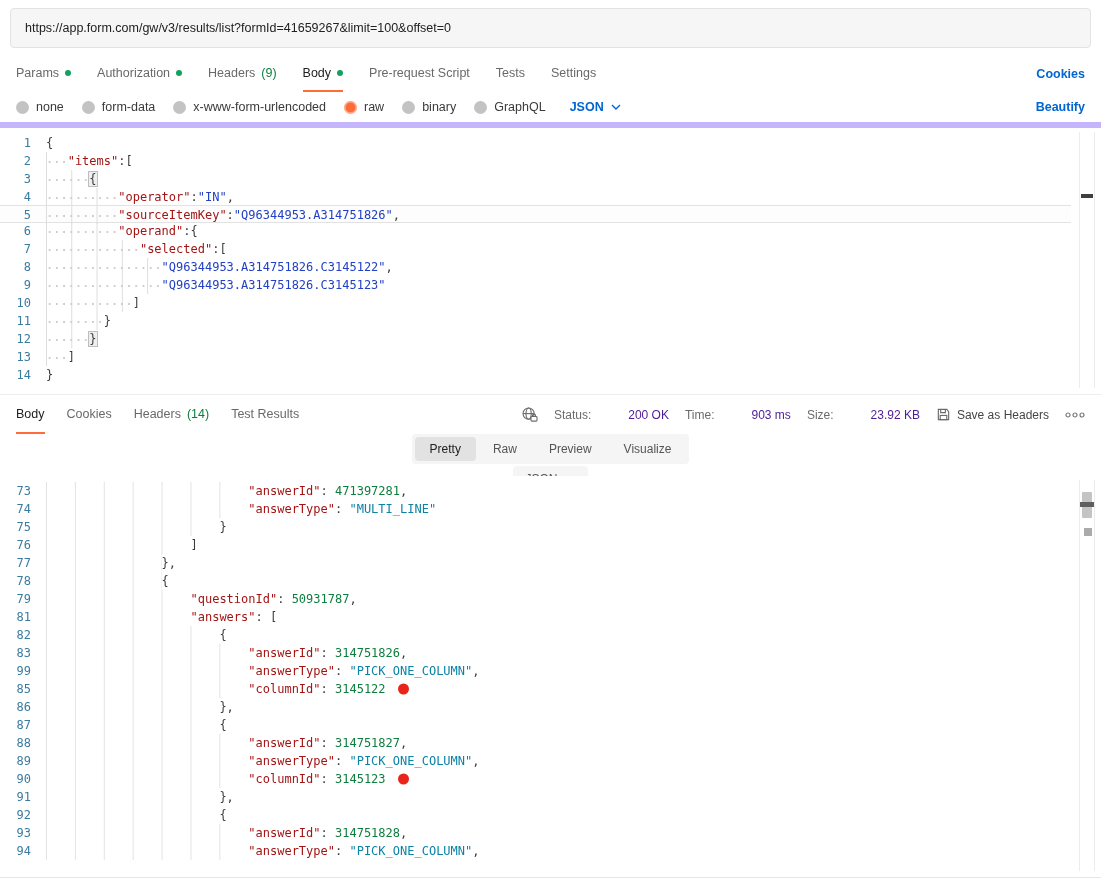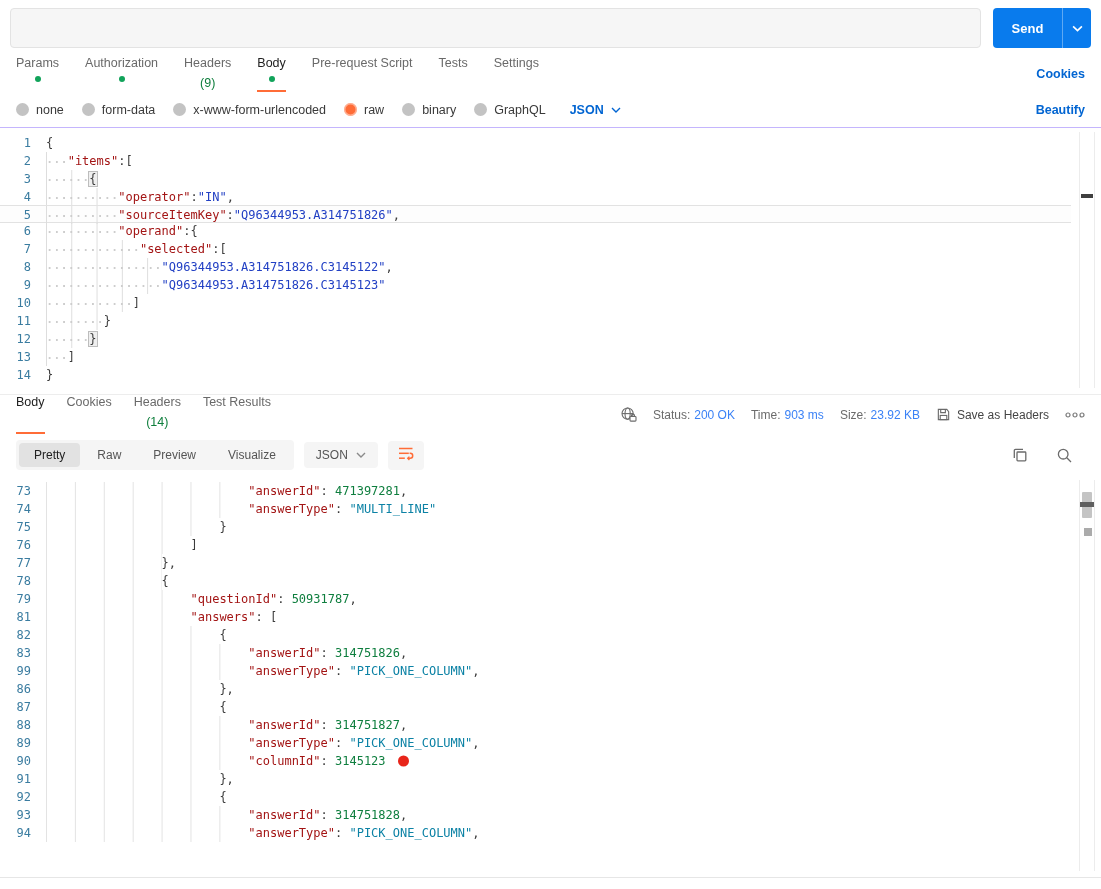--- a/index.html
+++ b/index.html
@@ -15,28 +15,28 @@
   .method { width:120px; flex:none; display:flex; align-items:center; justify-content:space-between; padding:0 12px; border-right:1px solid #e3e3e3; font-weight:bold; font-size:13px; cursor:pointer; }
   .chev { color:#8a8a8a; display:inline-flex; }
   .url-input { flex:1; display:flex; align-items:center; padding:0 14px; font-size:12.5px; color:#212121; white-space:nowrap; overflow:hidden; }
   .send-btn { width:98px; height:40px; flex:none; background:#097BED; border-radius:4px; display:flex; color:#fff; cursor:pointer; }
   .send-main { flex:1; display:flex; align-items:center; justify-content:center; font-size:13px; font-weight:bold; }
   .send-caret { width:29px; display:flex; align-items:center; justify-content:center; border-left:1px solid rgba(255,255,255,.35); }
   .send-caret .chev { color:#fff; }
 
   
   .req-tabs { display:flex; align-items:stretch; gap:26px; padding:0 16px; height:36px; font-size:12.5px; color:#696969; }
-  .tab { display:flex; align-items:center; gap:6px; border-bottom:2px solid transparent; cursor:pointer;flex-direction:column; }
+  .tab { display:flex; align-items:center; gap:6px; border-bottom:2px solid transparent; cursor:pointer; }
   .tab.active { color:#212121; border-bottom-color:#FF6C37; }
   .gdot { width:6px; height:6px; border-radius:50%; background:#11A35A; display:inline-block; }
   .gcount { color:#0E7E3C; }
   .right-link { margin-left:auto; color:#0265D2; font-weight:bold; font-size:12.5px; cursor:pointer; align-self:center; }
 
   
-  .body-type-row { display:flex; align-items:center; gap:18px; padding:0 16px; height:36px; font-size:12.5px; color:#3a3a3a; border-bottom:1px solid #c4b5fd; }
+  .body-type-row { display:flex; align-items:center; gap:18px; padding:0 16px; height:36px; font-size:12.5px; color:#3a3a3a; border-bottom:6px solid #c4b5fd; }
   .radio { display:flex; align-items:center; gap:7px; cursor:pointer; }
   .radio-circle { width:13px; height:13px; border-radius:50%; background:#c3c3c3; flex:none; }
   .radio.selected .radio-circle { background:#FF6C37; box-shadow:inset 0 0 0 1.5px rgba(255,255,255,.45); }
   .lang-select { display:flex; align-items:center; gap:7px; color:#0265D2; font-weight:bold; cursor:pointer; margin-left:6px; }
   .lang-select .chev { color:#0265D2; }
 
   
   .editor { position:relative; font-family:"DejaVu Sans Mono", monospace; font-size:12px; line-height:18px; padding:6px 30px 0 0; background:#fff; }
   .req-editor { height:266px; }
   .resp-editor { height:402px; border-bottom:1px solid #e6e6e6; }
@@ -58,48 +58,39 @@
   .scroll-gutter { position:absolute; top:4px; bottom:6px; right:6px; width:16px; border-left:1px solid #ececec; border-right:1px solid #ececec; }
   .req-scroll-thumb { position:absolute; top:62px; left:1px; right:1px; height:4px; background:#3f3f3f; cursor:pointer; }
   .resp-scroll-thumb { position:absolute; top:12px; left:2px; right:2px; height:26px; background:#c4c4c4; border-radius:1px; cursor:pointer; }
   .resp-scroll-thumb::after { content:""; position:absolute; left:-2px; right:-2px; top:10px; height:5px; background:#5f5f5f; }
   .scroll-mark { position:absolute; top:48px; left:4px; width:8px; height:8px; background:#ababab; }
 
   
   .resp-header { display:flex; align-items:stretch; gap:22px; padding:0 16px; height:40px; border-top:1px solid #ededed; font-size:12.5px; color:#696969; }
   .resp-meta { margin-left:auto; display:flex; align-items:center; gap:16px; font-size:12px; color:#6b6b6b; }
   .meta-group { display:flex; align-items:center; gap:4px; }
-  .meta-val { color:#3b82f6; }
+  .meta-val { color:#4c1d95;margin-left:33px; }
   .icon-btn { display:inline-flex; align-items:center; justify-content:center; color:#6b6b6b; cursor:pointer; }
   .save-group { display:flex; align-items:center; gap:6px; color:#454545; cursor:pointer; }
 
   
-  .resp-toolbar { display:flex; align-items:center; gap:10px; padding:0 16px; height:42px; }
+  .resp-toolbar { display:flex; align-items:center; gap:2px; padding:0 16px; height:42px;flex-direction:column; }
   .segmented { display:flex; background:#f5f5f5; border-radius:4px; padding:3px; gap:2px; }
   .seg { padding:5px 15px; font-size:12px; color:#555; border-radius:4px; cursor:pointer; }
   .seg.active { background:#e2e2e2; color:#212121; }
   .dd-btn { background:#f5f5f5; border-radius:4px; padding:6px 12px; font-size:12px; color:#555; display:flex; align-items:center; gap:8px; cursor:pointer; }
   .wrap-btn { background:#f5f5f5; border-radius:4px; width:36px; height:29px; display:flex; align-items:center; justify-content:center; cursor:pointer; }
   .toolbar-right { margin-left:auto; display:flex; align-items:center; gap:28px; padding-right:12px; }
 </style>
 </head>
 <body>
 
 <div class="topbar">
   <div class="url-bar">
-  </div>
-  <div class="send-btn">
-    <span class="send-main">Send</span>
-    <span class="send-caret">
-      <span class="chev">
-        <svg width="11" height="7" viewBox="0 0 10 6">
-            <path d="M1 1l4 4 4-4" fill="none" stroke="currentColor" stroke-width="1.5"></path>
-          </svg>
-      </span>
-    </span>
+    <div class="url-input">https://app.form.com/gw/v3/results/list?formId=41659267&amp;limit=100&amp;offset=0</div>
   </div>
 </div>
 
 <div class="req-tabs">
   <div class="tab">
     <span>Params</span>
     <span class="gdot"></span>
   </div>
   <div class="tab">
     <span>Authorization</span>
@@ -364,20 +355,24 @@
       </div>
       <div class="cl">
         <span class="ln">83</span>
         <span class="codetext"><span class="ind" style="width: 28ch;"></span><span class="tk-k">"answerId"</span><span class="tk-p">: </span><span class="tk-n">314751826</span><span class="tk-p">,</span></span>
       </div>
       <div class="cl">
         <span class="ln">99</span>
         <span class="codetext"><span class="ind" style="width: 28ch;"></span><span class="tk-k">"answerType"</span><span class="tk-p">: </span><span class="tk-s">"PICK_ONE_COLUMN"</span><span class="tk-p">,</span></span>
       </div>
       <div class="cl">
+        <span class="ln">85</span>
+        <span class="codetext"><span class="ind" style="width: 28ch;"></span><span class="tk-k">"columnId"</span><span class="tk-p">: </span><span class="tk-n">3145122</span><span class="red-dot"></span></span>
+      </div>
+      <div class="cl">
         <span class="ln">86</span>
         <span class="codetext"><span class="ind" style="width: 24ch;"></span><span class="tk-p">},</span></span>
       </div>
       <div class="cl">
         <span class="ln">87</span>
         <span class="codetext"><span class="ind" style="width: 24ch;"></span><span class="tk-p">{</span></span>
       </div>
       <div class="cl">
         <span class="ln">88</span>
         <span class="codetext"><span class="ind" style="width: 28ch;"></span><span class="tk-k">"answerId"</span><span class="tk-p">: </span><span class="tk-n">314751827</span><span class="tk-p">,</span></span>

